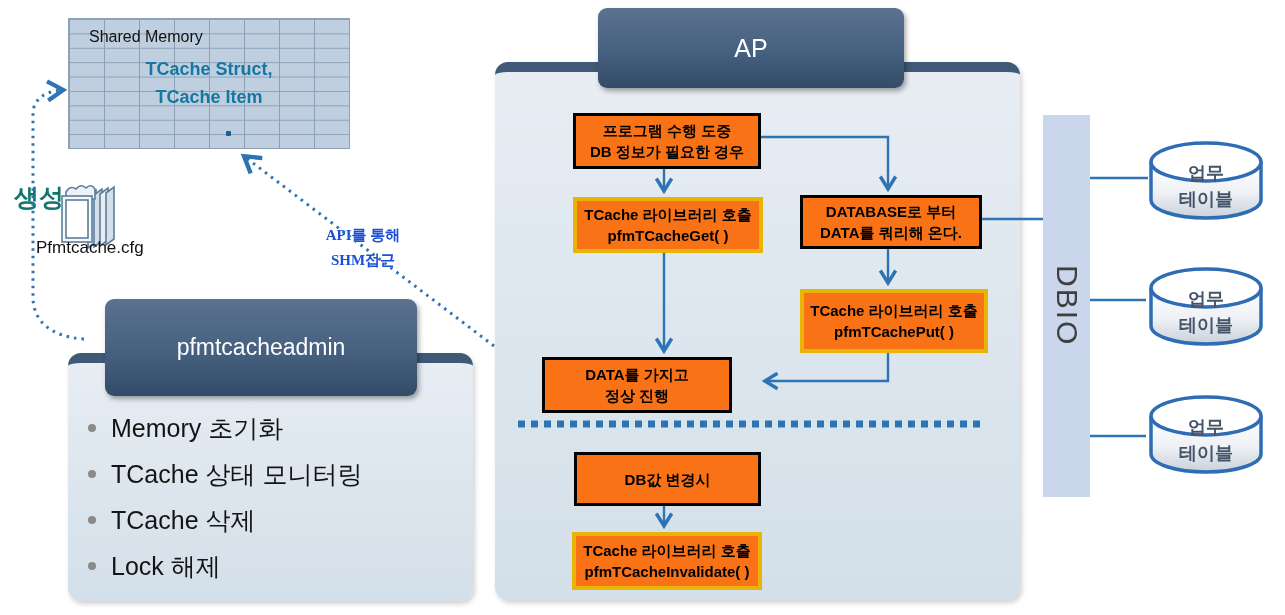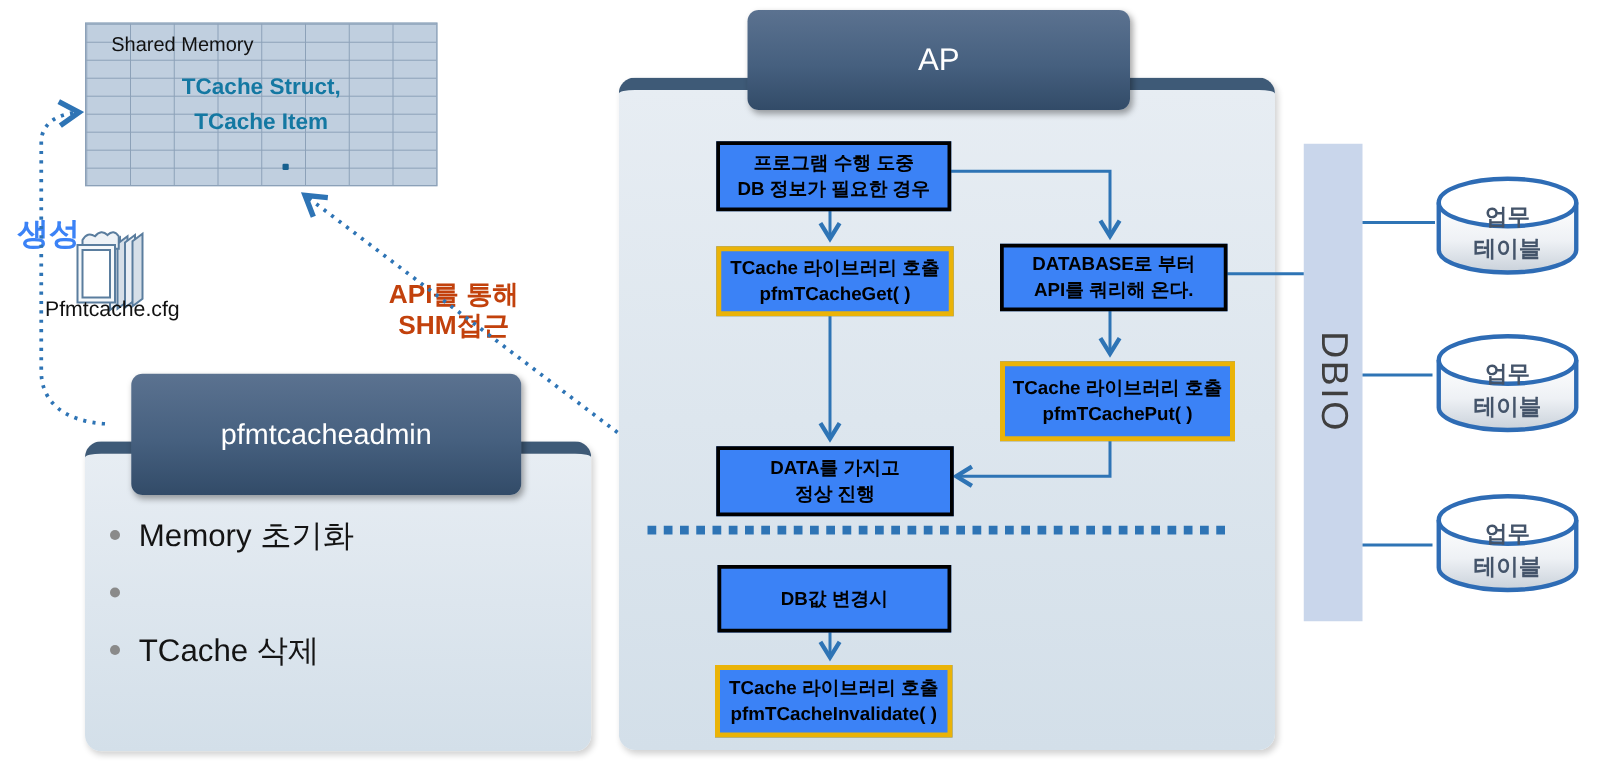--- a/index.html
+++ b/index.html
@@ -11,55 +11,55 @@
   #sm-table{left:68px;top:18px;width:280px;height:129px;background-color:#c0cfdf;
     border:1px solid #8ca1b8;
     background-image:linear-gradient(to right,#8ca1b8 1px,transparent 1px),
                      linear-gradient(to bottom,#8ca1b8 1px,transparent 1px);
     background-size:35px 14.4px;}
   #sm-title{left:20px;top:9px;font-size:16px;color:#111;}
   .sm-line{left:0;width:100%;text-align:center;font-weight:bold;font-size:18px;color:#1478a2;}
   #sm-dot{left:157px;top:112px;width:5px;height:5px;background:#17608f;border-radius:1px;}
 
   
-  #create-label{left:14px;top:170px;font-size:25px;font-weight:bold;color:#3b82f6;}
+  #create-label{left:14px;top:181px;font-size:25px;font-weight:bold;color:#0f766e;}
   #cfg-name{left:36px;top:238px;font-size:17px;color:#111;text-align:right;}
 
   
-  #shm-access{left:288px;top:223px;width:150px;text-align:center;font-size:21px;
-    font-weight:bold;color:#c2410c;line-height:25px;}
+  #shm-access{left:288px;top:223px;width:150px;text-align:center;font-size:15px;
+    font-weight:bold;color:#1d4ed8;line-height:25px;font-family:Liberation Serif, serif;}
 
   
   .hdr{background:linear-gradient(180deg,#5b7290 0%,#46607f 55%,#324b68 100%);
     border-radius:9px;color:#fff;display:flex;align-items:center;justify-content:center;
     box-shadow:2px 3px 5px rgba(0,0,0,0.35);}
   #admin-hdr{left:105px;top:299px;width:312px;height:97px;font-size:23px;z-index:7;}
   #ap-hdr{left:598px;top:8px;width:306px;height:80px;font-size:25px;z-index:7;}
 
   
   .panel{border-radius:13px;background:linear-gradient(180deg,#e7edf3 0%,#d3dfe9 100%);
     border-top:10px solid #3e5a77;box-shadow:2px 3px 5px rgba(0,0,0,0.18);}
   #admin-panel{left:68px;top:353px;width:405px;height:238px;z-index:2;}
   #ap-panel{left:495px;top:62px;width:525px;height:528px;z-index:2;}
 
   
   #admin-list{left:88px;top:405px;width:370px;z-index:8;}
   .admin-item{display:flex;align-items:center;height:46px;font-size:25px;color:#141414;}
   .bullet{width:8px;height:8px;border-radius:50%;background:#8a8a8a;margin-right:15px;flex:0 0 auto;}
 
   
-  .fbox{position:absolute;background:#3b82f6;border:3px solid #000;z-index:6;
+  .fbox{position:absolute;background:#f97316;border:3px solid #000;z-index:6;
     display:flex;flex-direction:column;align-items:center;justify-content:center;
     font-size:15px;font-weight:bold;color:#000;line-height:21px;text-align:center;}
   .fbox.red{border:4px solid #eab308;}
   #box-start{left:573px;top:113px;width:182px;height:50px;}
   #box-get{left:573px;top:197px;width:182px;height:48px;}
   #box-query{left:800px;top:195px;width:176px;height:48px;}
   #box-put{left:800px;top:289px;width:180px;height:56px;}
-  #box-proceed{left:573px;top:357px;width:184px;height:50px;}
+  #box-proceed{left:542px;top:357px;width:184px;height:50px;}
   #box-change{left:574px;top:452px;width:181px;height:48px;}
   #box-invalidate{left:572px;top:532px;width:182px;height:50px;}
 
   
   #dbio-bar{left:1043px;top:115px;width:47px;height:382px;background:#c9d6eb;z-index:3;
     display:flex;align-items:center;justify-content:center;}
   #dbio-label{writing-mode:vertical-rl;font-size:30px;color:#3f3f3f;letter-spacing:2px;}
 
   
   .cyl{width:116px;height:86px;z-index:4;}
@@ -101,41 +101,46 @@
 
   <div class="abs panel" id="admin-panel"></div>
   <div class="abs hdr" id="admin-hdr">pfmtcacheadmin</div>
   <div class="abs" id="admin-list">
     <div class="admin-item">
       <span class="bullet"></span>
       <span>Memory 초기화</span>
     </div>
     <div class="admin-item">
       <span class="bullet"></span>
+      <span>TCache 상태 모니터링</span>
     </div>
     <div class="admin-item">
       <span class="bullet"></span>
       <span>TCache 삭제</span>
+    </div>
+    <div class="admin-item">
+      <span class="bullet"></span>
+      <span>Lock 해제</span>
     </div>
   </div>
 
   <div class="abs panel" id="ap-panel"></div>
   <div class="abs hdr" id="ap-hdr">AP</div>
 
   <div class="fbox" id="box-start">
     <div>프로그램 수행 도중</div>
     <div>DB 정보가 필요한 경우</div>
   </div>
   <div class="fbox red" id="box-get">
     <div>TCache 라이브러리 호출</div>
     <div>pfmTCacheGet( )</div>
   </div>
   <div class="fbox" id="box-query">
     <div>DATABASE로 부터</div>
-    <div>API를 쿼리해 온다.</div>
+    <div>DATA를 쿼리해 온다.</div>
   </div>
   <div class="fbox red" id="box-put">
     <div>TCache 라이브러리 호출</div>
     <div>pfmTCachePut( )</div>
   </div>
   <div class="fbox" id="box-proceed">
     <div>DATA를 가지고</div>
     <div>정상 진행</div>
   </div>
   <div class="fbox" id="box-change">

